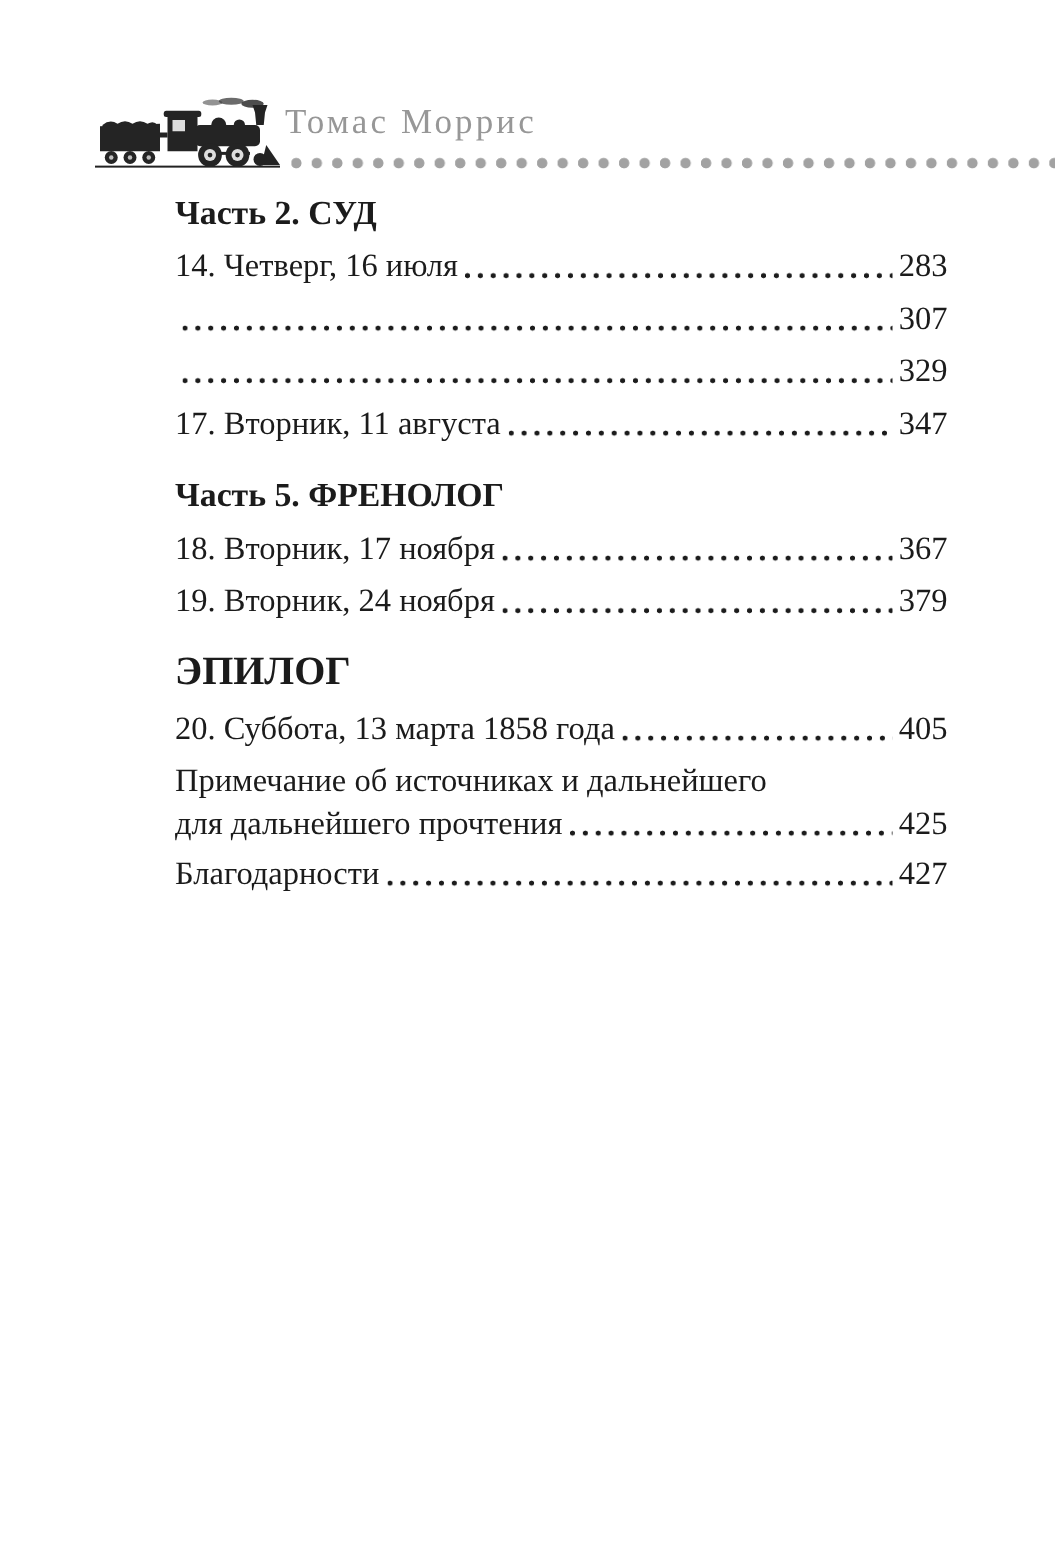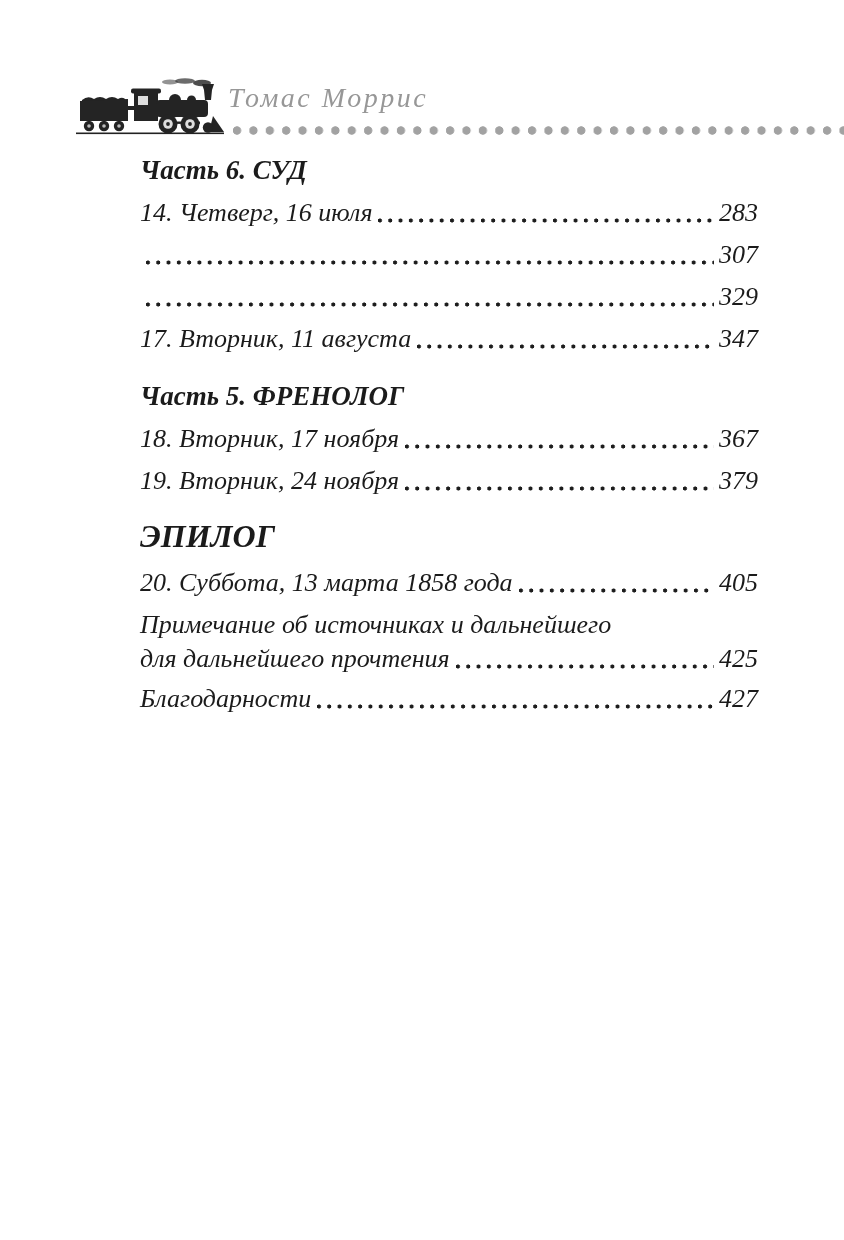--- a/index.html
+++ b/index.html
@@ -4,21 +4,20 @@
 <style>
   html, body { margin: 0; padding: 0; background: #ffffff; }
   .page {
     position: relative;
     width: 844px;
     height: 1240px;
     background: #ffffff;
     overflow: hidden;
     font-family: "Liberation Serif", "DejaVu Serif", serif;
     color: #1b1b1b;
-    font-style: italic;
   }
 
   
   .loco {
     position: absolute;
     left: 74px;
     top: 76px;
     width: 152px;
     height: 62px;
   }
@@ -131,21 +130,21 @@
     <circle cx="116" cy="48" r="1.9" fill="#242424"></circle>
     <circle cx="134" cy="51.5" r="5.2" fill="#242424"></circle>
   </svg>
 
   <div class="author">Томас Моррис</div>
   <div class="header-dots"></div>
 
   <div class="toc">
 
     <div class="sec">
-      <div class="part-heading">Часть 6. СУД</div>
+      <div class="part-heading">Часть 2. СУД</div>
 
       <div class="toc-entry">
         <span class="entry-title">14. Четверг, 16 июля</span>
         <span class="leader"></span>
         <span class="entry-page">283</span>
       </div>
       <div class="toc-entry">
         <span class="leader"></span>
         <span class="entry-page">307</span>
       </div>

